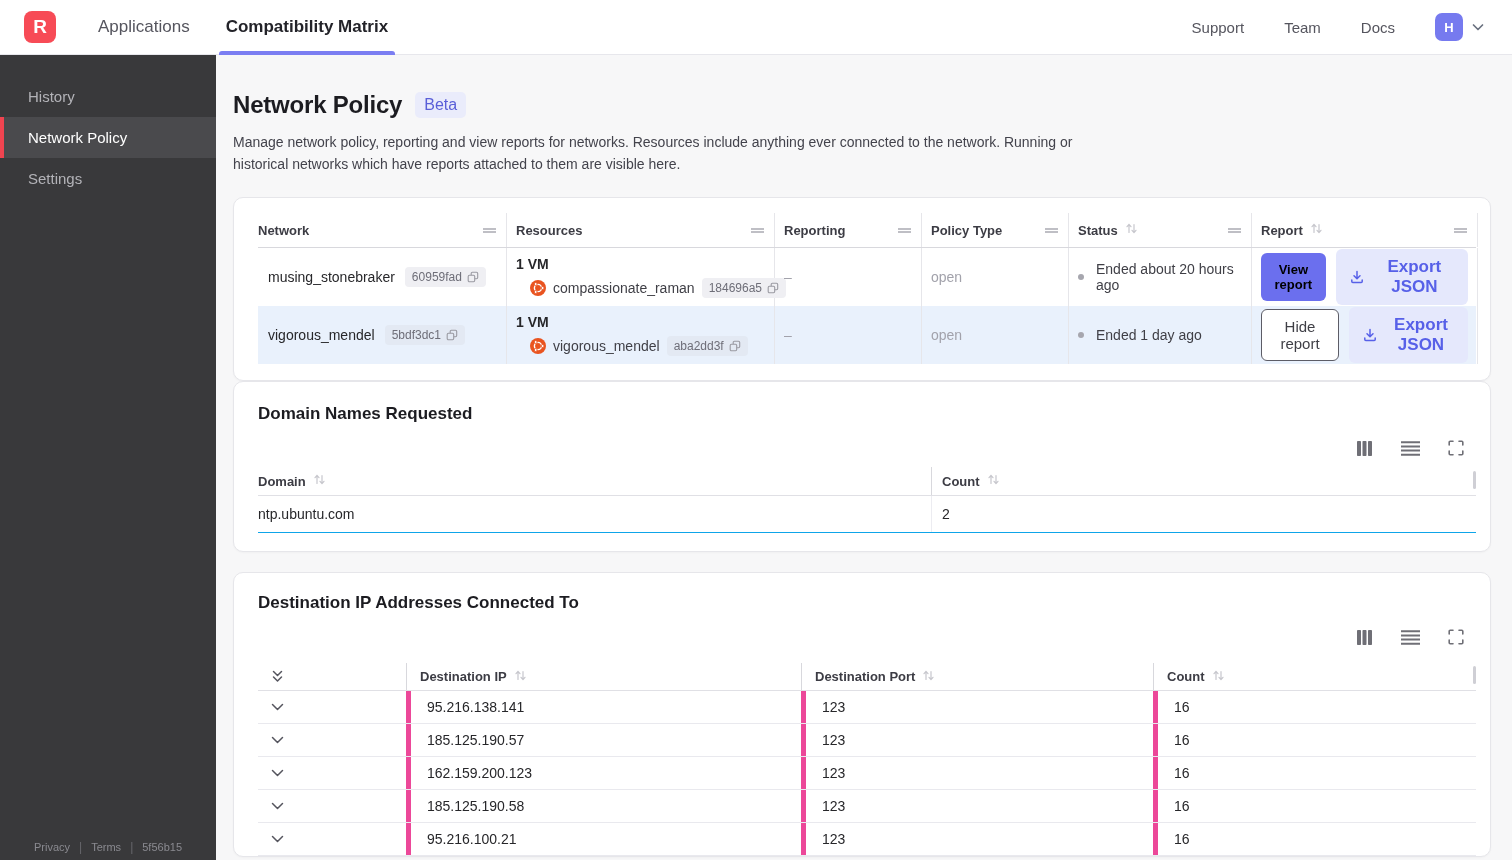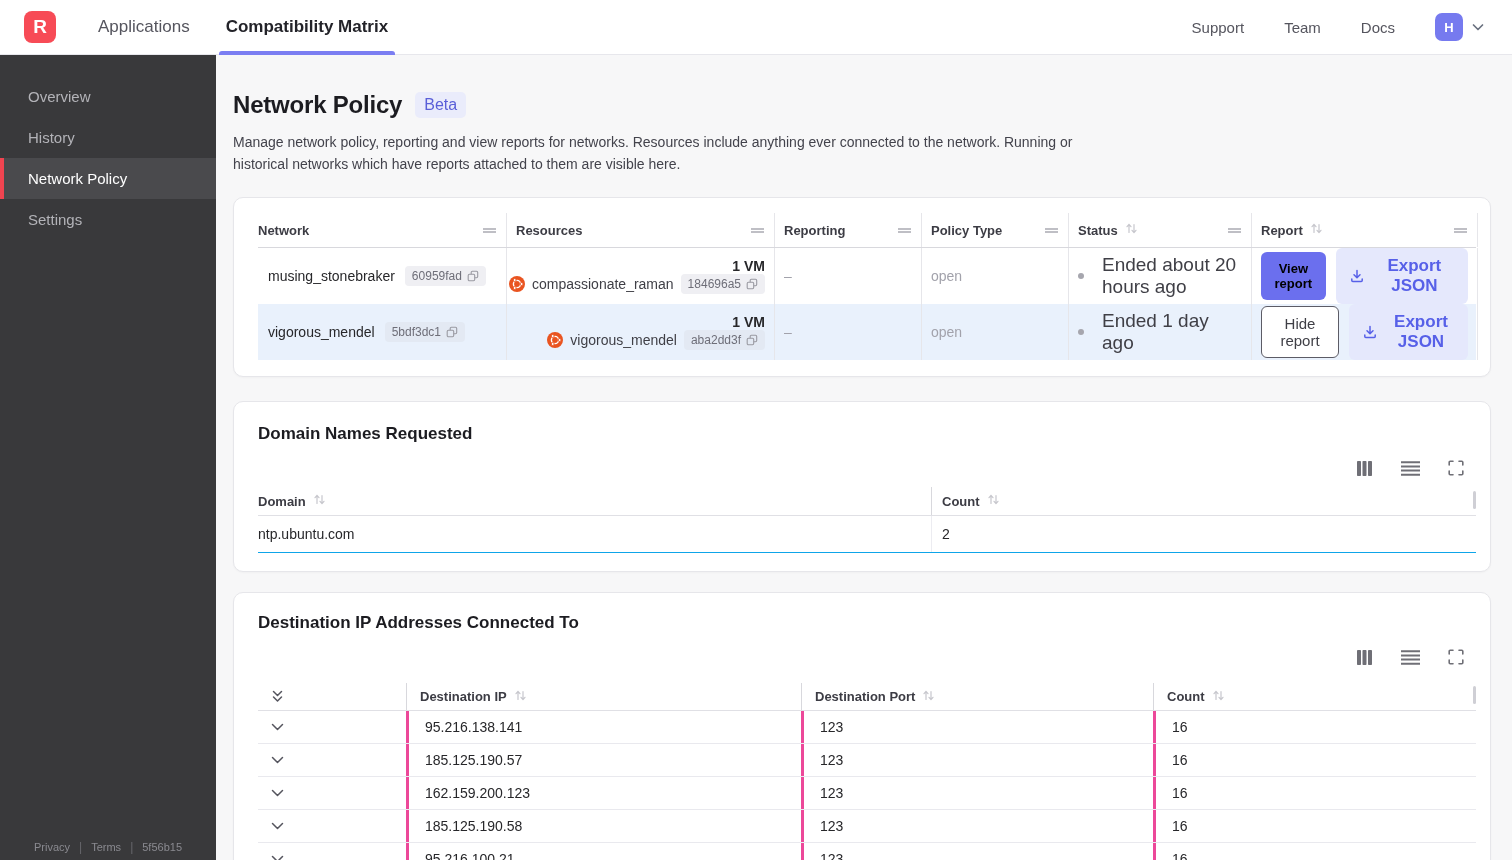--- a/index.html
+++ b/index.html
@@ -43,52 +43,52 @@
   .th:first-child { padding-left:0; }
   .handle { margin-left:auto; flex-shrink:0; display:flex; }
   .ntable-row { min-height:55px; }
   .ntable-row.hl { background:#e9f1fc; }
   .td { display:flex; align-items:center; border-right:1px solid #e6e6ea; padding:0 9px; font-size:14px; color:#3f3f46; }
   .td:first-child { padding-left:10px; }
   .network-cell { gap:10px; }
   .net-name { font-weight:400; color:#27272a; }
   .badge { display:inline-flex; align-items:center; gap:5px; background:#efeff3; border-radius:4px; padding:3px 7px; font-size:12px; color:#6e6e78; cursor:pointer; }
   .hl .badge { background:#e3e9f3; }
-  .res-cell { flex-direction:column; align-items:flex-end; justify-content:center; gap:0; padding-top:8px; padding-bottom:8px; }
+  .res-cell { flex-direction:column; align-items:flex-start; justify-content:center; gap:6px; padding-top:8px; padding-bottom:8px; }
   .vm-count { font-weight:700; color:#27272a; }
   .res-line { display:flex; align-items:center; gap:7px;padding-left:14px; }
   .muted { color:#a2a2ab; }
-  .status-cell { gap:18px; font-size:19px; color:#3f3f46; }
+  .status-cell { gap:12px; font-size:14px; color:#3f3f46; }
   .dot { width:6px; height:6px; border-radius:50%; background:#a6a6ae; flex-shrink:0; }
   .report-cell { gap:10px; }
   .btn-primary { background:#6b6fee; color:#000000; border:none; border-radius:6px; font-size:13px; font-weight:600; padding:9px 4px; cursor:pointer; font-family:inherit; }
   .btn-outline { background:#fff; color:#3f3f46; border:1px solid #5c5c66; border-radius:6px; font-size:15px; padding:8px 12px; cursor:pointer; font-family:inherit; }
   .btn-export { display:inline-flex; align-items:center; gap:11px; background:#e5e8fc; color:#5760e8; border:none; border-radius:6px; font-size:17px; font-weight:600; padding:8px 14px; cursor:pointer; font-family:inherit; }
 
   
-  .card-domains { margin-top:24px; padding:22px 14px 18px 24px; }
+  .card-domains { padding:22px 14px 18px 24px; }
   .card-dest { margin-top:20px; padding:20px 14px 0 24px; }
   .card-title { font-size:17px; font-weight:700; color:#1c1c21; }
   .toolbar { display:flex; justify-content:flex-end; align-items:center; gap:27px; margin-top:15px; padding-right:12px; height:18px; }
   .tool-btn { cursor:pointer; color:#6f6f76; display:flex; }
 
   .dtable-header { display:grid; grid-template-columns:673px 547px; height:29px; border-bottom:1px solid #e0e0e5; margin-top:10px; position:relative; }
   .dtable-header::after { content:""; position:absolute; right:0; top:4px; width:3px; height:18px; background:#cfcfd5; border-radius:2px; }
   .dth, .ith { display:flex; align-items:center; gap:7px; font-size:13px; font-weight:700; color:#3c3c44; }
   .dth + .dth { border-left:1px solid #d8d8dd; padding-left:10px; }
   .dtable-row { display:grid; grid-template-columns:673px 547px; height:37px; border-bottom:1px solid #0ea5e9; align-items:center; font-size:14px; color:#27272a; }
   .dtable-row .dcell + .dcell { border-left:1px solid #ececf1; padding-left:10px; height:100%; display:flex; align-items:center; }
 
   .itable-header { display:grid; grid-template-columns:148px 395px 352px 325px; height:28px; border-bottom:1px solid #e0e0e5; margin-top:17px; position:relative; }
   .itable-header::after { content:""; position:absolute; right:0; top:3px; width:3px; height:18px; background:#cfcfd5; border-radius:2px; }
   .ith { padding-left:13px; }
   .ith + .ith { border-left:1px solid #d8d8dd; }
   .itable-row { display:grid; grid-template-columns:148px 395px 352px 325px; height:33px; border-bottom:1px solid #e9e9ee; align-items:stretch; font-size:14px; color:#27272a; }
   .icell { display:flex; align-items:center; padding-left:13px; }
-  .icell + .icell { border-left:3px solid #ec4899;padding-left:16px; }
+  .icell + .icell { border-left:5px solid #ec4899;padding-left:16px; }
   .chev-btn { cursor:pointer; display:flex; color:#55555e; }
 
   .sort-icon { flex-shrink:0; }
 </style>
 </head>
 <body>
 
 <header class="navbar">
   <div class="logo">
       <span>R</span>
@@ -109,21 +109,20 @@
         <svg width="16" height="16" viewBox="0 0 16 16" fill="none">
             <path d="M3.5 6l4.5 4.5L12.5 6" stroke="#6b7280" stroke-width="1.7" stroke-linecap="round" stroke-linejoin="round"></path>
           </svg>
       </span>
     </div>
   </div>
 </header>
 
 <div class="app-body">
   <aside class="sidebar">
-    <div class="side-item">Overview</div>
     <div class="side-item">History</div>
     <div class="side-item active">Network Policy</div>
     <div class="side-item">Settings</div>
     <div class="sidebar-footer">
       <a>Privacy</a>
       <span class="sep">|</span>
       <a>Terms</a>
       <span class="sep">|</span>
       <span>5f56b15</span>
     </div>

